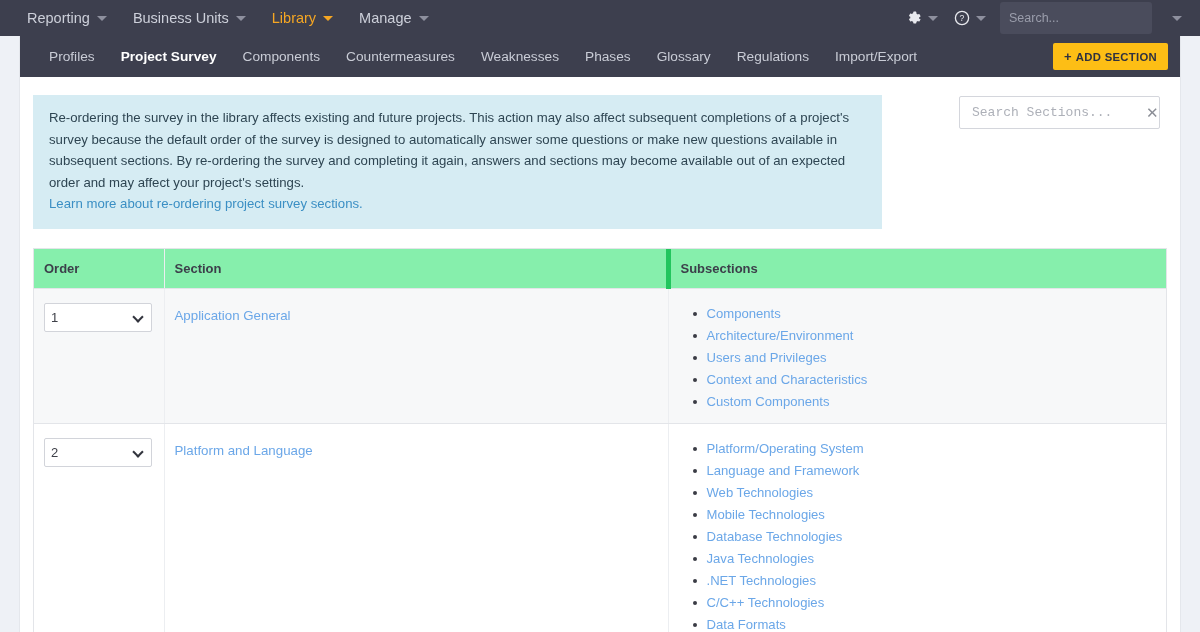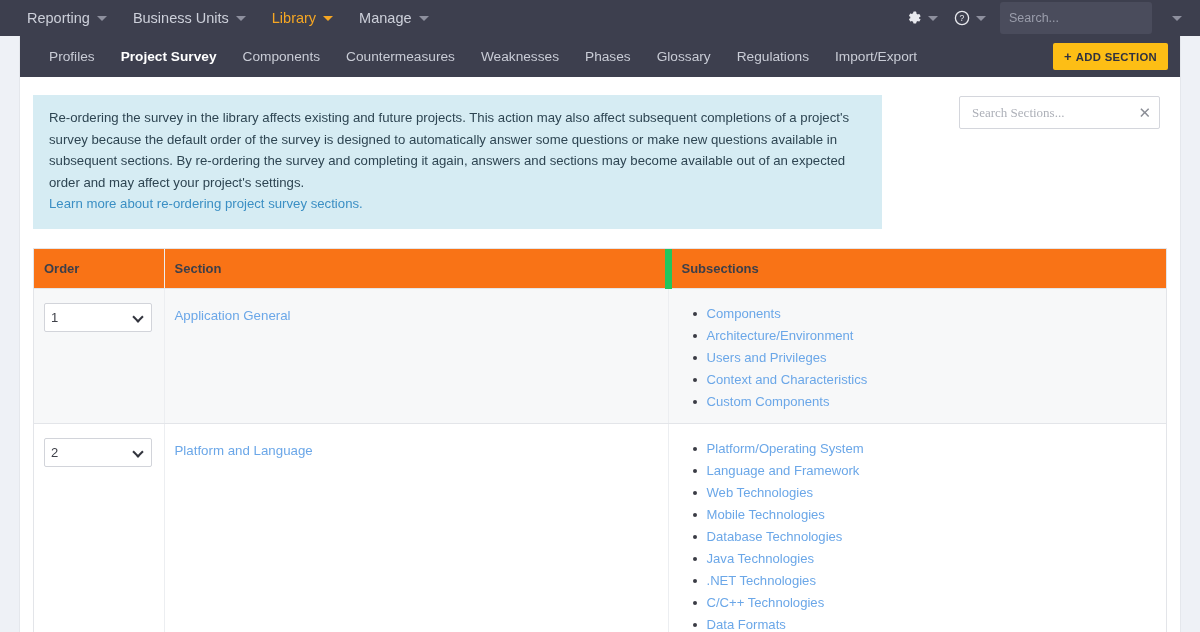--- a/index.html
+++ b/index.html
@@ -156,21 +156,21 @@
     align-items: center;
     padding: 0 8px 0 10px;
     border-radius: 2px;
   }
   .search-sections-input {
     border: none;
     outline: none;
     flex: 1;
     font-size: 13px;
     color: #555;
-    font-family: Liberation Serif, serif;
+    font-family: Liberation Mono, monospace;
     background: transparent;
   }
   .search-sections-input::placeholder { color: #adb0b8; }
   .clear-x {
     color: #8b8e96;
     font-size: 15px;
     cursor: pointer;
     line-height: 1;
     padding-left: 4px;
   }
@@ -186,34 +186,34 @@
     border-collapse: collapse;
     table-layout: fixed;
   }
   table.sections th {
     text-align: left;
     font-size: 13px;
     color: #3c3f4a;
     font-weight: bold;
     padding: 12px 0 12px 10px;
     border-bottom: 1px solid #e3e5e9;
-    background: #f97316;
+    background: #86efac;
     height: 37px;
   }
   table.sections td {
     vertical-align: top;
     border-bottom: 1px solid #e3e5e9;
     border-right: 1px solid #eceef1;
     padding: 0;
   }
   table.sections td:last-child { border-right: none; }
   table.sections th:nth-child(1), table.sections td:nth-child(1) { width: 130px; }
   table.sections th:nth-child(2), table.sections td:nth-child(2) { width: 504px; }
   table.sections th:nth-child(1) { border-right: 1px solid #eceef1; }
-  table.sections th:nth-child(2) { border-right: 7px solid #22c55e; }
+  table.sections th:nth-child(2) { border-right: 5px solid #22c55e; }
 
   tr.row-shaded td { background: #f7f8f9; }
   tr.row-plain td { background: #ffffff; }
 
   .order-cell { padding: 14px 10px 10px 10px !important; }
   .order-select {
     width: 108px;
     height: 29px;
     border: 1px solid #d2d4da;
     border-radius: 2px;

